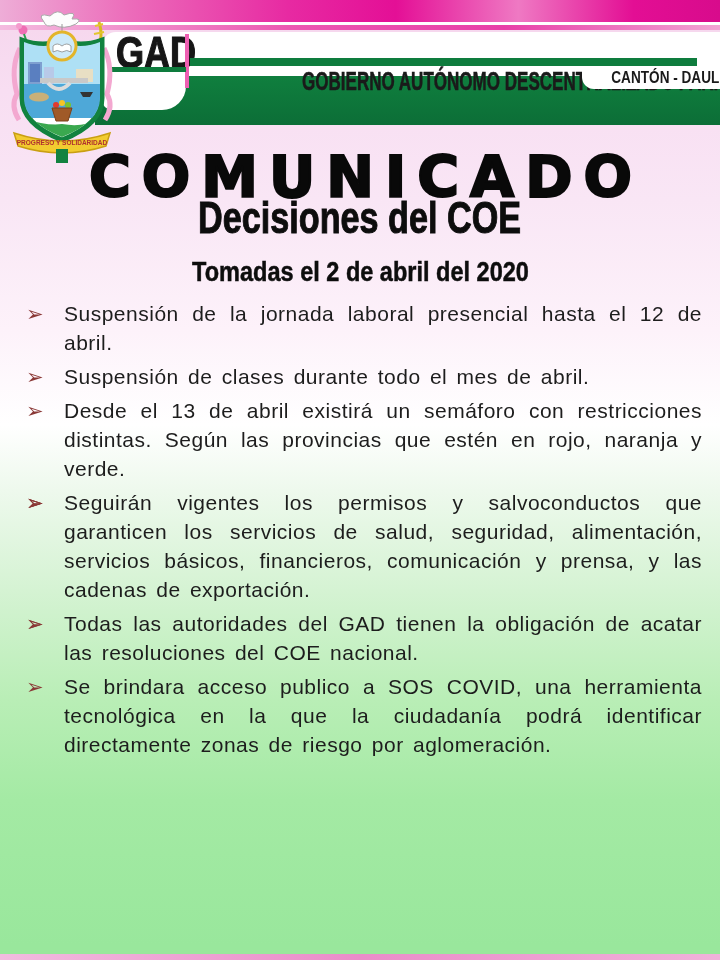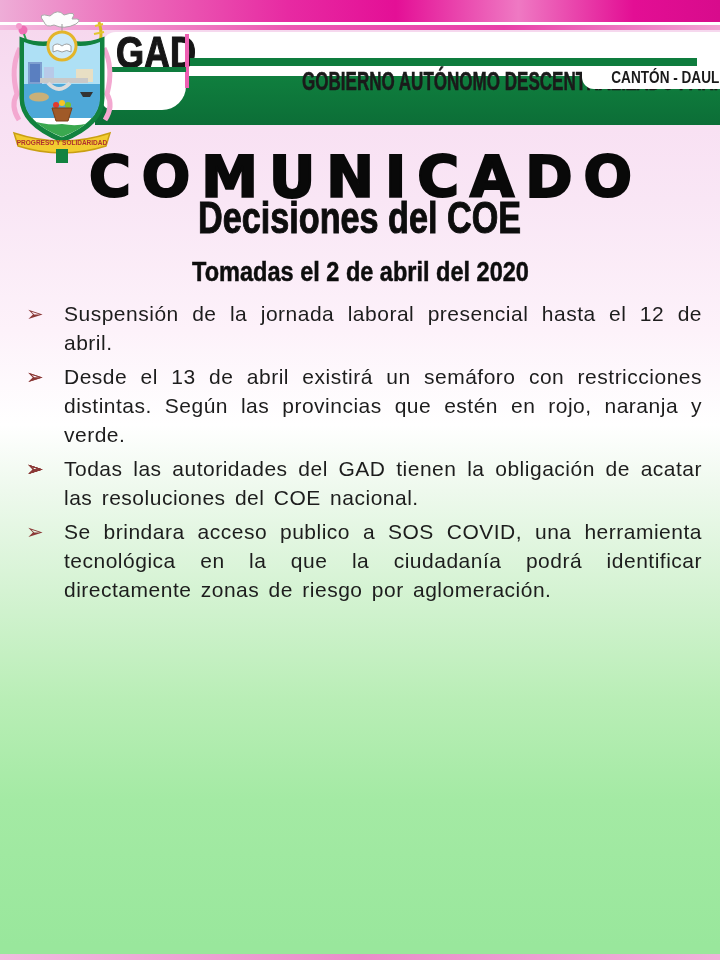--- a/index.html
+++ b/index.html
@@ -132,33 +132,35 @@
   </div>
 
   <ul class="bullets">
 
   <li>
         <span class="bullet-marker">➢</span>
         <span>Suspensión de la jornada laboral presencial hasta el 12 de abril.</span>
       </li>
       <li>
         <span class="bullet-marker">➢</span>
+        <span>Suspensión de clases durante todo el mes de abril.</span>
       </li>
       <li>
         <span class="bullet-marker">➢</span>
         <span>Desde el 13 de abril existirá un semáforo con restricciones distintas. Según las provincias que estén en rojo, naranja y verde.</span>
       </li>
       <li>
         <span class="bullet-marker">➢</span>
       </li>
       <li>
         <span class="bullet-marker">➢</span>
       </li>
       <li>
         <span class="bullet-marker">➢</span>
+        <span>Seguirán vigentes los permisos y salvoconductos que garanticen los servicios de salud, seguridad, alimentación, servicios básicos, financieros, comunicación y prensa, y las cadenas de exportación.</span>
       </li>
       <li>
         <span class="bullet-marker">➢</span>
       </li>
       <li>
         <span class="bullet-marker">➢</span>
         <span>Todas las autoridades del GAD tienen la obligación de acatar las resoluciones del COE nacional.</span>
       </li>
       <li>
         <span class="bullet-marker">➢</span>

